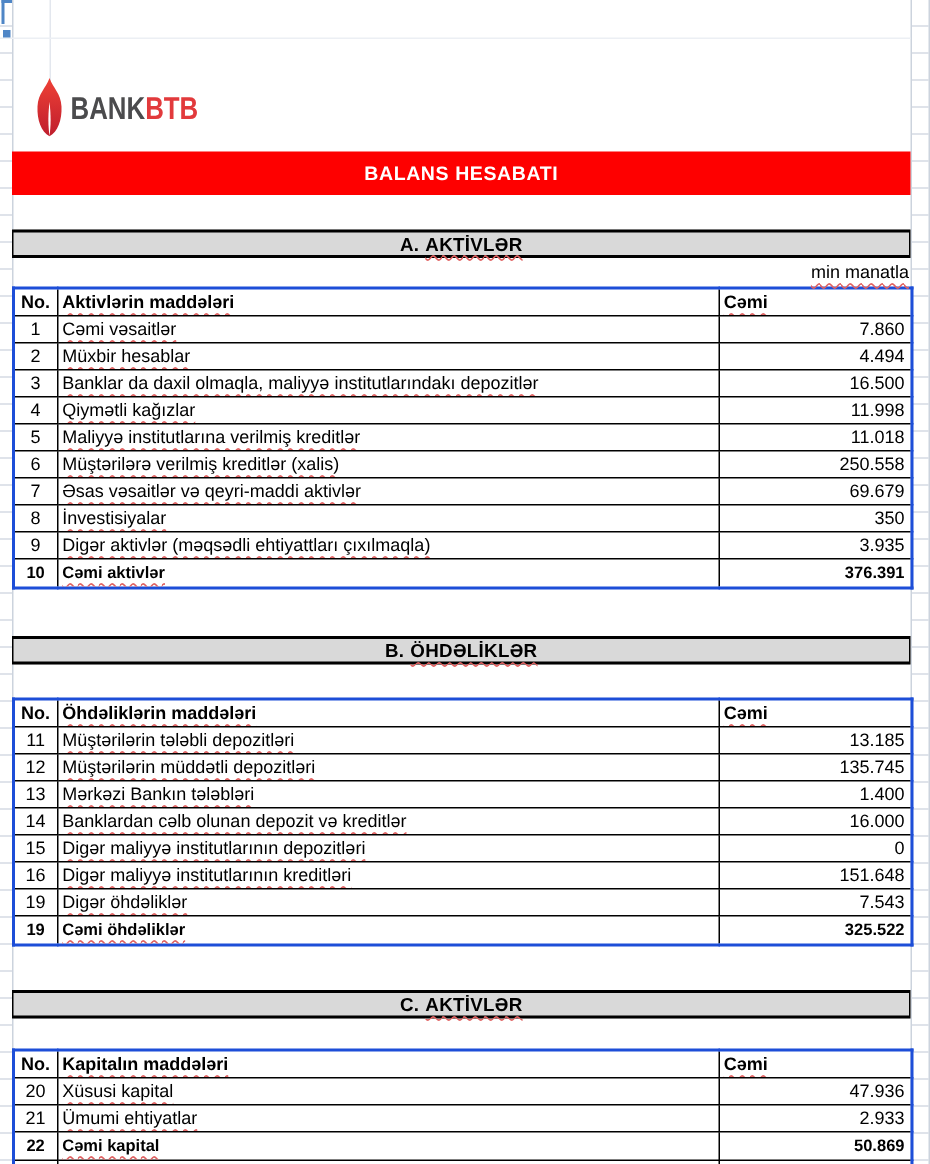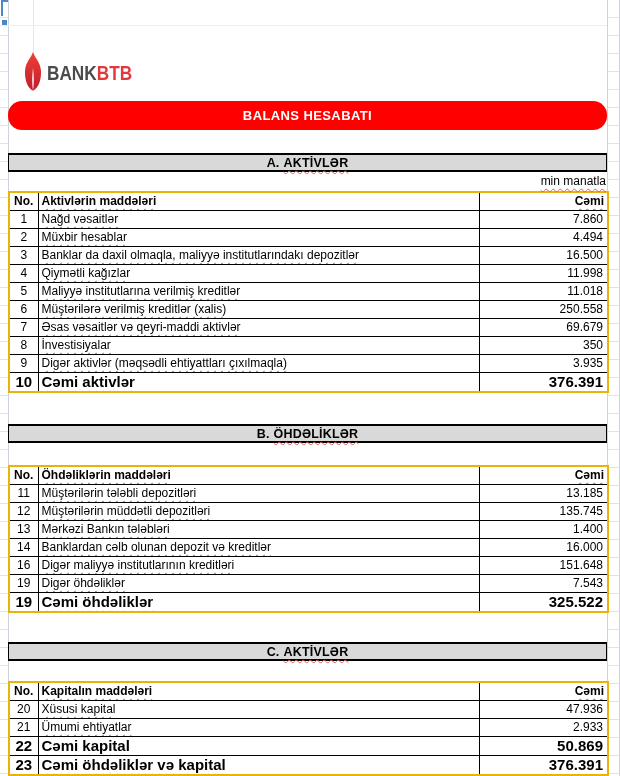--- a/index.html
+++ b/index.html
@@ -30,53 +30,53 @@
   .logo{position:absolute;left:16px;top:13px;display:flex;align-items:center;}
   .logo svg{display:block;}
   .logo-text{
     font-size:21px;font-weight:700;letter-spacing:0;line-height:1;margin-left:5px;
     transform:scaleX(.82);transform-origin:left center;white-space:nowrap;
   }
   .logo-bank{color:#4b4b4d;}
   .logo-btb{color:#e23a3c;}
   .banner{
     height:29px;background:#fe0000;color:#ffffff;display:flex;align-items:center;justify-content:center;
-    font-size:13px;font-weight:700;letter-spacing:.4px;border-radius:14px;
+    font-size:13px;font-weight:700;letter-spacing:.4px;
   }
   .section-bar{
     box-sizing:border-box;height:19px;margin-top:23px;background:#d9d9d9;
     border:1px solid #000;border-top-width:2px;border-bottom-width:2px;
     display:flex;align-items:center;justify-content:center;
     font-size:12.5px;font-weight:700;letter-spacing:.2px;
   }
   .sec-b{margin-top:31px;}
   .sec-c{margin-top:29px;}
   .bar-prefix{margin-right:4px;}
   .unit-note{
     height:19px;line-height:19px;text-align:right;font-size:12px;padding-right:1px;
   }
   .tbl-b{margin-top:22px;}
   .tbl-c{margin-top:20px;}
   table.btable{
     width:599px;border-collapse:collapse;table-layout:fixed;font-size:12px;
-    border:2px solid #eab308;
+    border:2px solid #1d4ed8;
   }
   .btable th,.btable td{
     border:1px solid #000;height:17px;line-height:17px;padding:0 3px;
     white-space:nowrap;overflow:hidden;vertical-align:middle;
   }
   .btable col.c-no{width:29px;}
   .btable col.c-label{width:441px;}
   .btable col.c-val{width:129px;}
   .btable th{font-weight:700;text-align:left;}
   .btable th.h-no{text-align:center;}
-  .btable th.h-val{text-align:right;}
+  .btable th.h-val{text-align:left;}
   .btable td.no{text-align:center;}
   .btable td.val{text-align:right;padding-right:4px;}
-  tr.total-row td{font-weight:700;font-size:15px;height:18px;line-height:18px;}
+  tr.total-row td{font-weight:700;font-size:11px;height:18px;line-height:18px;}
   
   .sp{
     text-decoration-line:underline;text-decoration-style:wavy;
     text-decoration-color:#e06060;text-decoration-thickness:1px;text-underline-offset:3px;
   }
 </style>
 </head>
 <body>
 
 <div class="sheet">
@@ -130,21 +130,21 @@
       <thead>
         <tr>
           <th class="h-no"><span>No.</span></th>
           <th class="h-label"><span class="sp">Aktivlərin maddələri</span></th>
           <th class="h-val"><span class="sp">Cəmi</span></th>
         </tr>
       </thead>
       <tbody>
           <tr>
             <td class="no">1</td>
-            <td class="label"><span class="sp">Nağd vəsaitlər</span></td>
+            <td class="label"><span class="sp">Cəmi vəsaitlər</span></td>
             <td class="val">7.860</td>
           </tr>
           <tr>
             <td class="no">2</td>
             <td class="label"><span class="sp">Müxbir hesablar</span></td>
             <td class="val">4.494</td>
           </tr>
           <tr>
             <td class="no">3</td>
             <td class="label"><span class="sp">Banklar da daxil olmaqla, maliyyə institutlarındakı depozitlər</span></td>
@@ -220,20 +220,25 @@
             <td class="no">13</td>
             <td class="label"><span class="sp">Mərkəzi Bankın tələbləri</span></td>
             <td class="val">1.400</td>
           </tr>
           <tr>
             <td class="no">14</td>
             <td class="label"><span class="sp">Banklardan cəlb olunan depozit və kreditlər</span></td>
             <td class="val">16.000</td>
           </tr>
           <tr>
+            <td class="no">15</td>
+            <td class="label"><span class="sp">Digər maliyyə institutlarının depozitləri</span></td>
+            <td class="val">0</td>
+          </tr>
+          <tr>
             <td class="no">16</td>
             <td class="label"><span class="sp">Digər maliyyə institutlarının kreditləri</span></td>
             <td class="val">151.648</td>
           </tr>
           <tr>
             <td class="no">19</td>
             <td class="label"><span class="sp">Digər öhdəliklər</span></td>
             <td class="val">7.543</td>
           </tr>
           <tr class="total-row">

